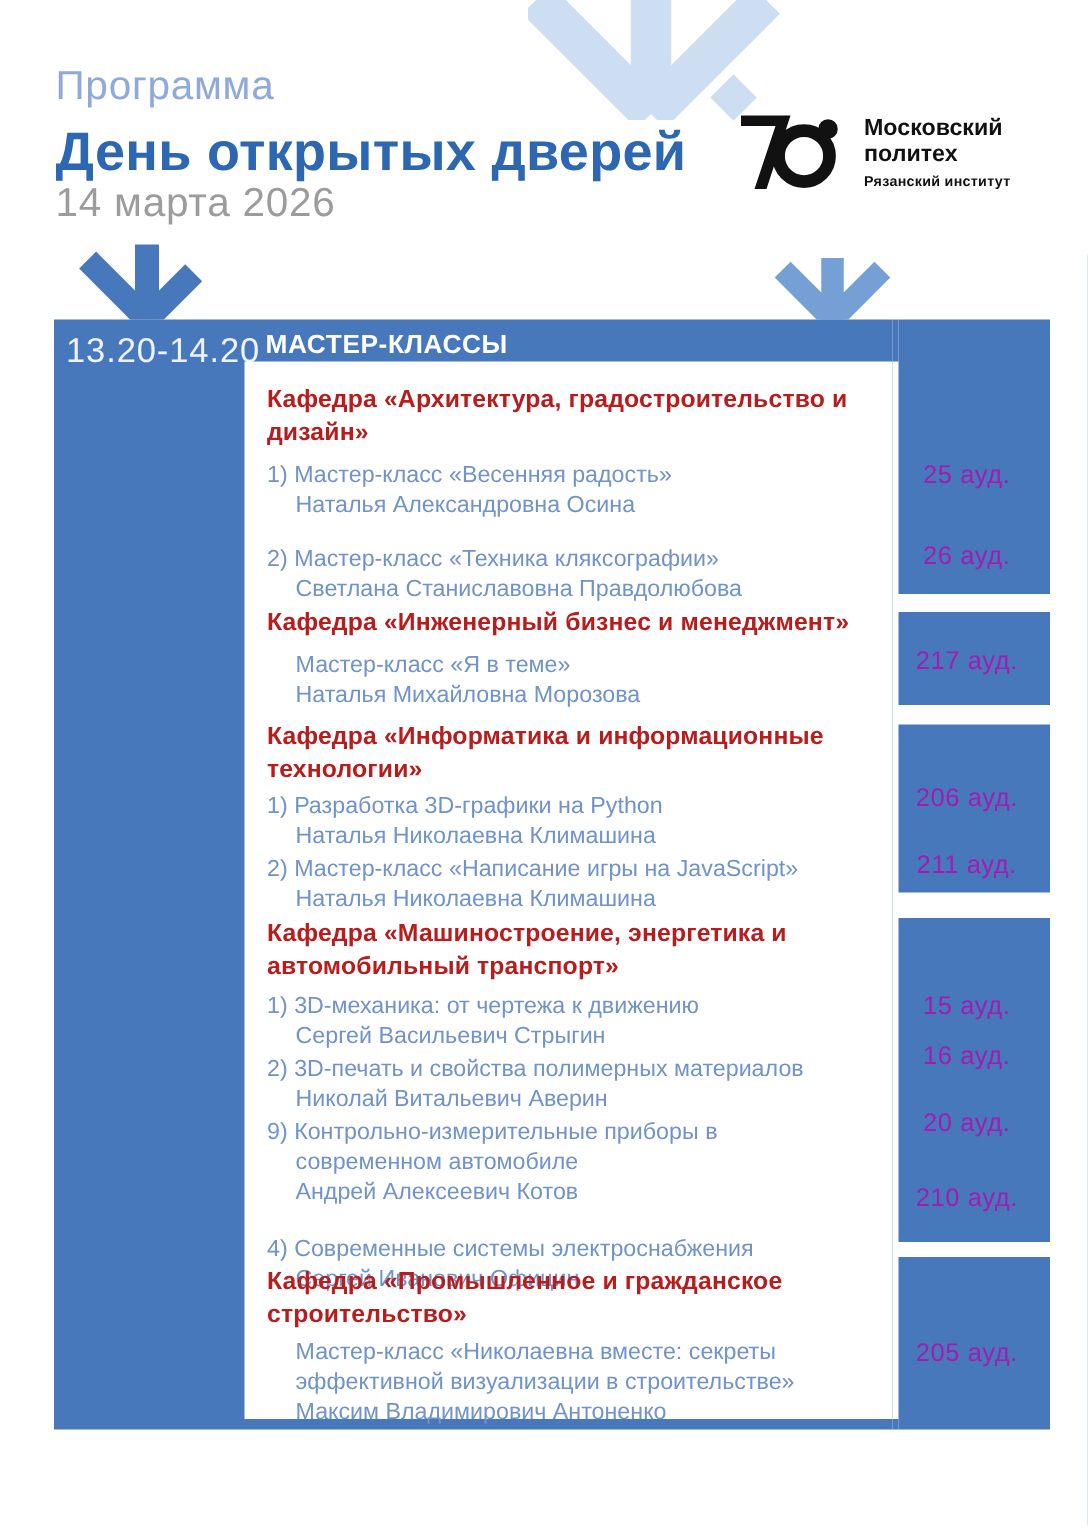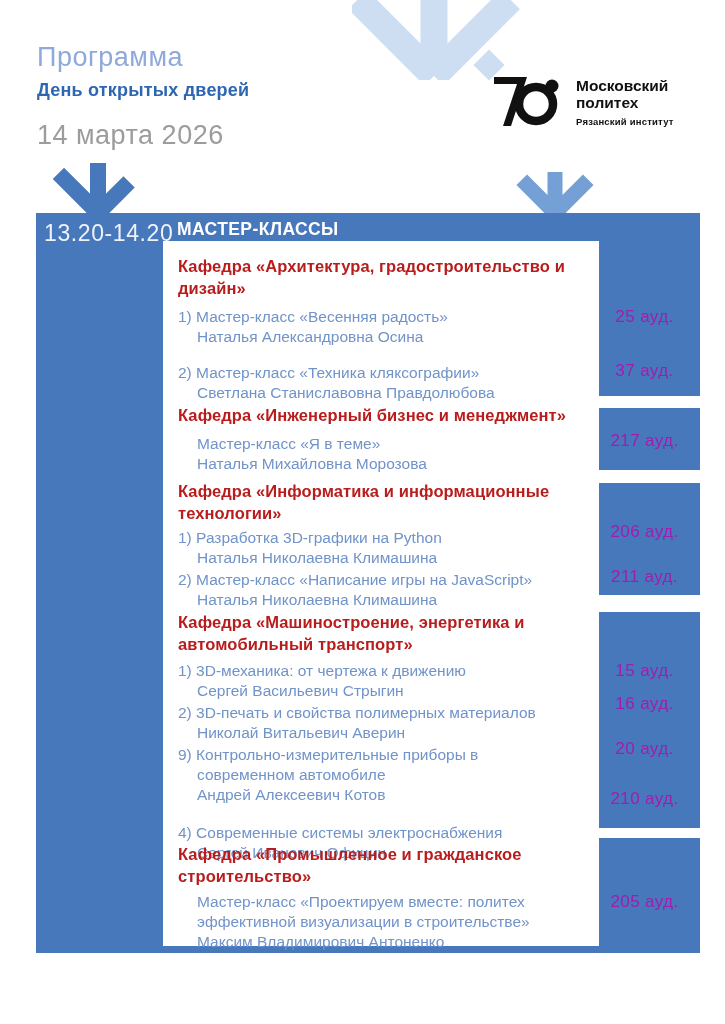--- a/index.html
+++ b/index.html
@@ -2,21 +2,21 @@
 <html lang="ru"><head>
 <meta charset="utf-8">
 <style>
   html,body{margin:0;padding:0;background:#ffffff;}
   .page{
     position:relative;width:725px;height:1024px;margin:0 auto;overflow:hidden;
     background:#ffffff;font-family:"Liberation Sans",sans-serif;
   }
   
   .kicker{position:absolute;left:37px;top:42px;font-size:27px;font-weight:400;color:#8ea9da;letter-spacing:.5px;}
-  .title{position:absolute;left:37px;top:80px;font-size:18px;font-weight:700;color:#2d66b1;letter-spacing:.2px;}
+  .title{position:absolute;left:37px;top:80px;font-size:36px;font-weight:700;color:#2d66b1;letter-spacing:.2px;}
   .date{position:absolute;left:37px;top:120px;font-size:27px;font-weight:400;color:#9c9c9c;letter-spacing:.5px;}
   
   .logo{position:absolute;left:490px;top:66px;display:flex;align-items:flex-end;}
   .logo svg{display:block;margin-top:8px;}
   .logo-text{margin-left:12px;color:#111;line-height:17px;}
   .logo-l1,.logo-l2{font-size:15.5px;font-weight:700;}
   .logo-l3{font-size:9.5px;font-weight:700;margin-top:2px;letter-spacing:.2px;}
   
   .arrow{position:absolute;}
   .frag{position:absolute;left:478px;top:54px;width:22px;height:22px;background:#cdddf2;transform:rotate(45deg);}
@@ -151,29 +151,29 @@
       </div>
       <div class="item" style="margin-top:18px">
         <div class="item-title num">4) Современные системы электроснабжения</div>
         <div class="item-name">Сергей Иванович Официн</div>
       </div>
     </div>
 
     <div class="section" style="top:602px">
       <h3 class="dep-title" style="margin-bottom:5px">Кафедра «Промышленное и гражданское строительство»</h3>
       <div class="item" style="margin-top:2px">
-        <div class="item-title">Мастер-класс «Проектируем вместе: политех эффективной визуализации в строительстве»</div>
+        <div class="item-title">Мастер-класс «Николаевна вместе: секреты эффективной визуализации в строительстве»</div>
         <div class="item-name">Максим Владимирович Антоненко</div>
       </div>
     </div>
 
   </div>
 
   <div class="room" style="top:307px">25 ауд.</div>
-  <div class="room" style="top:361px">37 ауд.</div>
+  <div class="room" style="top:361px">26 ауд.</div>
   <div class="room" style="top:431px">217 ауд.</div>
   <div class="room" style="top:522px">206 ауд.</div>
   <div class="room" style="top:567px">211 ауд.</div>
   <div class="room" style="top:661px">15 ауд.</div>
   <div class="room" style="top:694px">16 ауд.</div>
   <div class="room" style="top:739px">20 ауд.</div>
   <div class="room" style="top:789px">210 ауд.</div>
   <div class="room" style="top:892px">205 ауд.</div>
 
 </div>

